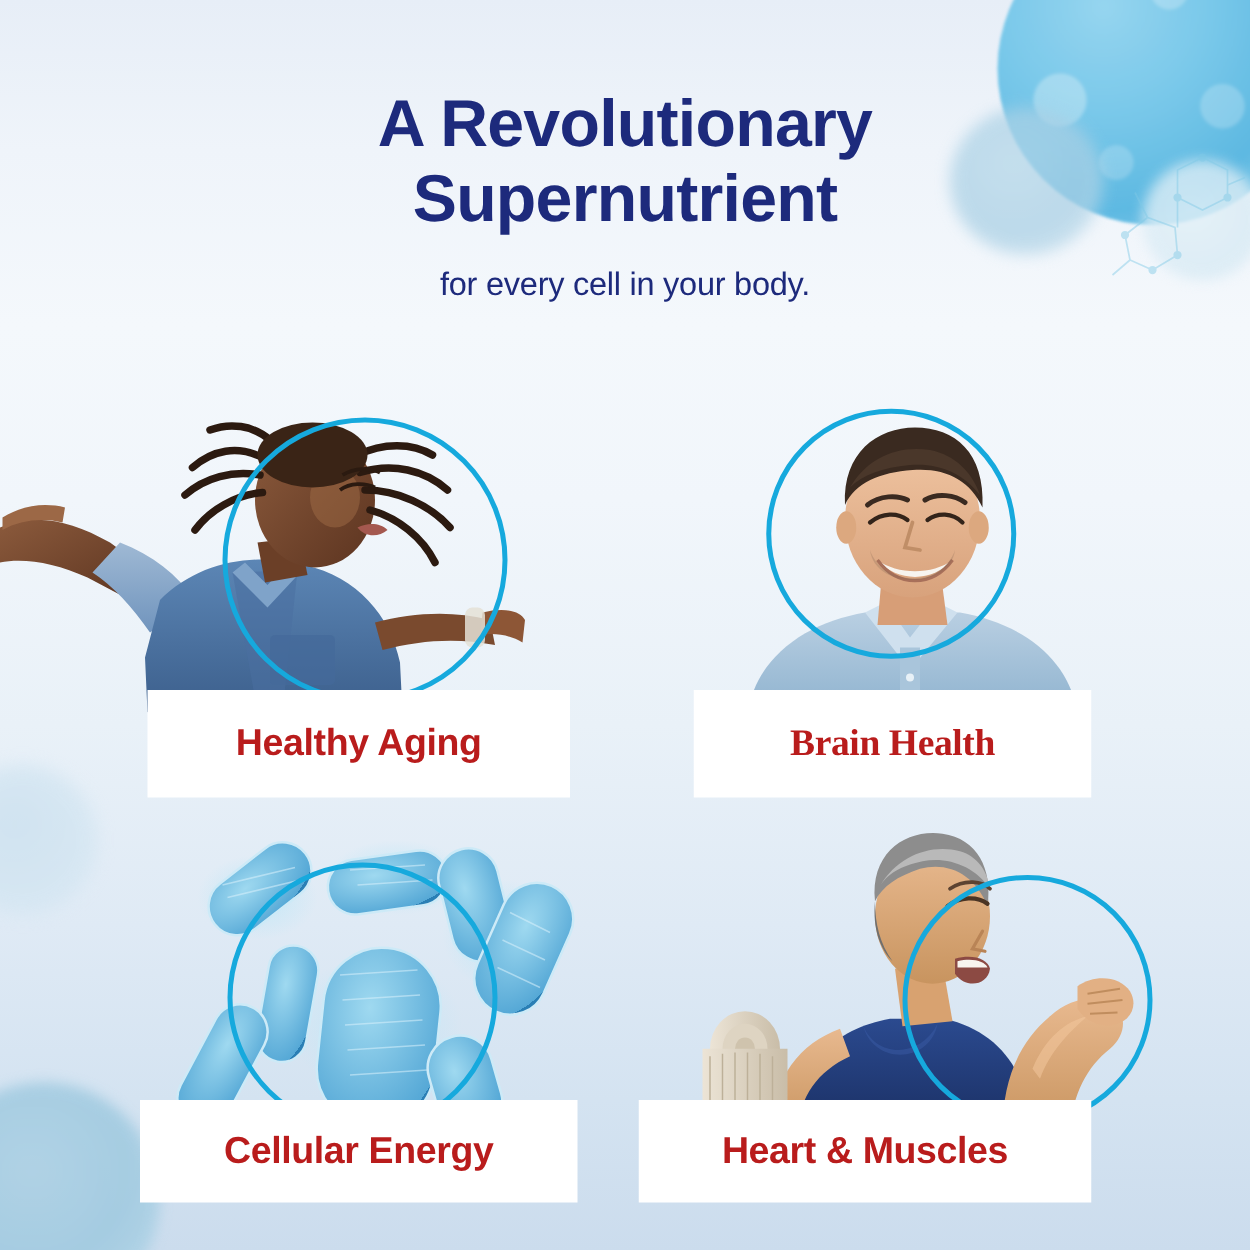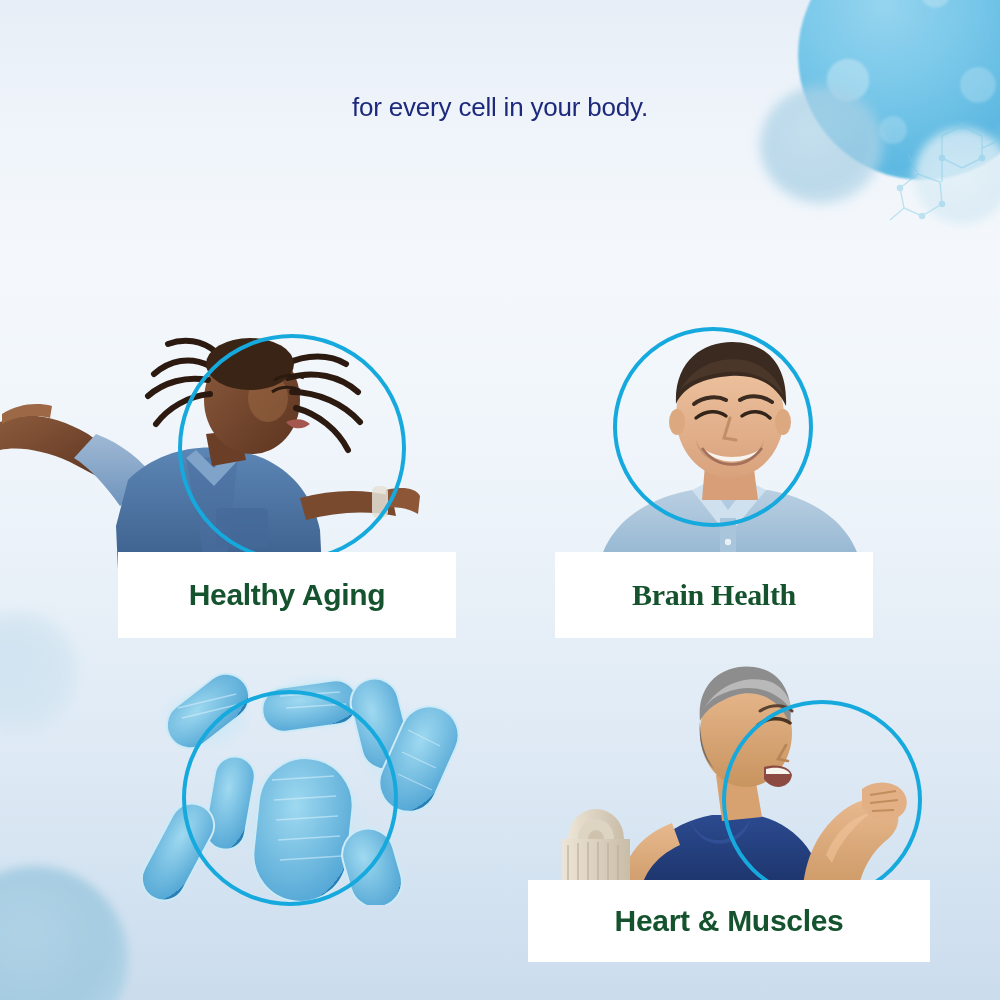--- a/index.html
+++ b/index.html
@@ -96,21 +96,21 @@
   .ring {
     position:absolute; border-radius:50%;
     border:4px solid #16a9dd;
     background:transparent;
   }
 
   .caption {
     position:absolute;
     background:#ffffff;
     display:flex; align-items:center; justify-content:center;
-    color:#14532d; font-weight:bold; letter-spacing:-.3px;
+    color:#b91c1c; font-weight:bold; letter-spacing:-.3px;
     font-size:30px;
   }
 
   
   #tile-aging-photo { left:0; top:330px; width:420px; height:240px; }
   #tile-aging-ring  { left:178px; top:334px; width:228px; height:228px; }
   #cap-aging { left:118px; top:552px; width:338px; height:86px; }
 
   
   #tile-brain-photo { left:560px; top:330px; width:340px; height:240px; }
@@ -118,21 +118,21 @@
   #cap-brain { left:555px; top:552px; width:318px; height:86px;font-family:Liberation Serif, serif; }
 
   
   #tile-cell-photo { left:140px; top:660px; width:320px; height:245px; }
   #tile-cell-ring  { left:182px; top:690px; width:216px; height:216px; }
   #cap-cell { left:112px; top:880px; width:350px; height:82px; }
 
   
   #tile-muscle-photo { left:540px; top:655px; width:370px; height:250px; }
   #tile-muscle-ring  { left:722px; top:700px; width:200px; height:200px; }
-  #cap-muscle { left:528px; top:880px; width:402px; height:82px; }
+  #cap-muscle { left:511px; top:880px; width:362px; height:82px; }
 
   
   .ph { position:absolute; inset:0; }
   .ph svg { width:100%; height:100%; display:block; }
 </style>
 </head>
 <body>
 
 <div id="stage">
 
@@ -152,20 +152,24 @@
         <circle cx="96" cy="108" r="2.6" fill="#7fc9e6"></circle>
         <circle cx="76" cy="120" r="2.6" fill="#7fc9e6"></circle>
         <circle cx="116" cy="30" r="2.6" fill="#7fc9e6"></circle>
         <circle cx="136" cy="62" r="2.6" fill="#7fc9e6"></circle>
         <circle cx="96" cy="62" r="2.6" fill="#7fc9e6"></circle>
       </g>
     </svg>
   </div>
 
   <div id="headline-block">
+    <h1 id="headline">
+      <span class="line">A Revolutionary</span>
+      <span class="line">Supernutrient</span>
+    </h1>
     <div id="subhead">for every cell in your body.</div>
   </div>
 
   <div class="photo tile" id="tile-aging-photo">
     <div class="ph">
       <svg viewBox="0 0 420 240" preserveAspectRatio="xMidYMid slice">
         <defs>
           <linearGradient id="skinA" x1="0" y1="0" x2="1" y2="1">
             <stop offset="0" stop-color="#8b5a3c"></stop>
               <stop offset="1" stop-color="#5c3420"></stop>
@@ -312,20 +316,23 @@
             <path d="M38,48 L96,34 M42,58 L100,44 M140,36 L200,32 M146,48 L206,44
                      M132,120 L194,116 M134,140 L196,136 M136,160 L198,156
                      M138,180 L200,176 M140,200 L202,196
                      M268,70 L300,86 M262,92 L296,108 M258,114 L292,130"></path>
           </g>
         </g>
       </svg>
     </div>
   </div>
   <div class="ring" id="tile-cell-ring"></div>
+  <div class="caption" id="cap-cell">
+    <span>Cellular Energy</span>
+  </div>
 
   <div class="photo tile" id="tile-muscle-photo">
     <div class="ph">
       <svg viewBox="0 0 370 250" preserveAspectRatio="xMidYMid slice">
         <defs>
           <linearGradient id="skinC" x1="0" y1="0" x2="0" y2="1">
             <stop offset="0" stop-color="#e8b98f"></stop>
               <stop offset="1" stop-color="#c8945f"></stop>
           </linearGradient>
           <linearGradient id="tank" x1="0" y1="0" x2="0" y2="1">

